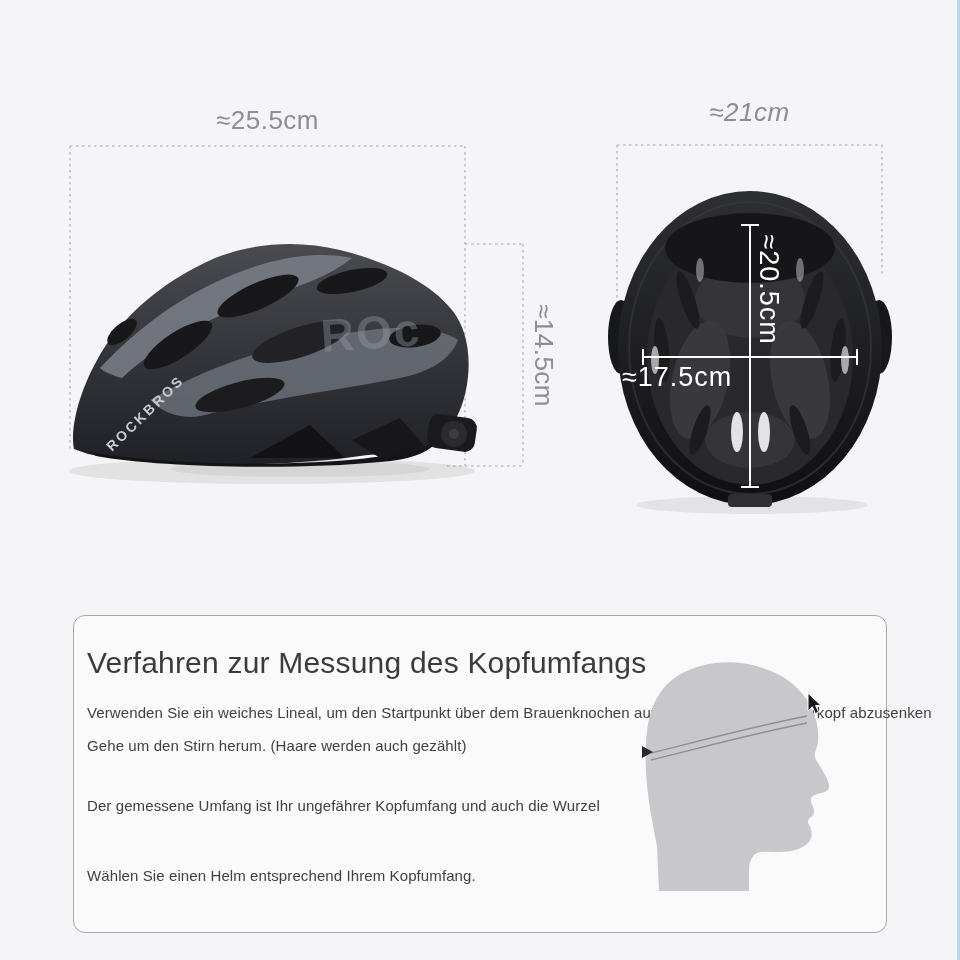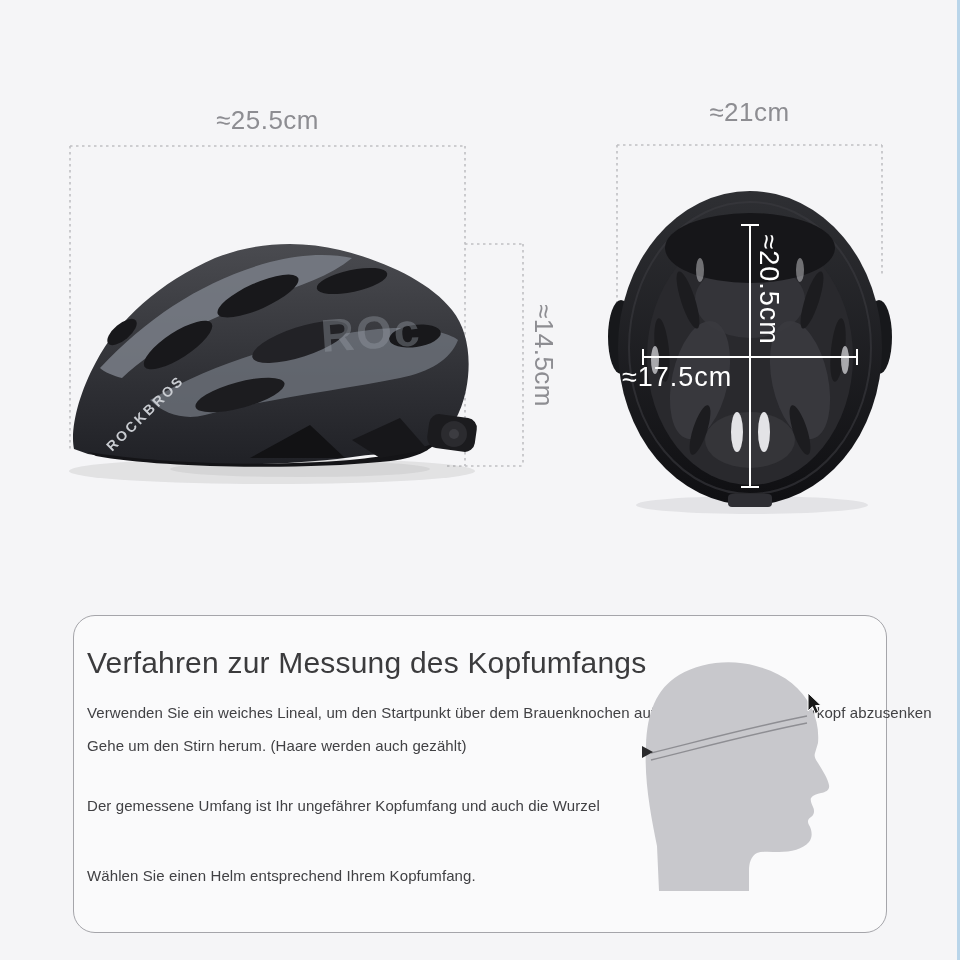--- a/index.html
+++ b/index.html
@@ -19,21 +19,21 @@
     position:absolute;font-size:27px;color:#ffffff;letter-spacing:1px;
     text-align:center;white-space:nowrap;z-index:6;
   }
   .white-label.rot{transform:rotate(90deg);transform-origin:center center;}
   
   svg.layer{position:absolute;left:0;top:0;z-index:2;}
   #measure-lines{z-index:1;}
   
   .info-card{
     position:absolute;left:73px;top:615px;width:814px;height:318px;
-    background:#fafafb;border:1.5px solid #a5a5aa;border-radius:22px;
+    background:#fafafb;border:1.5px solid #a5a5aa;border-radius:12px;
     box-sizing:border-box;z-index:3;
   }
   .card-title{
     position:absolute;left:13px;top:30px;font-size:30px;color:#3b3b3d;
     white-space:nowrap;letter-spacing:.2px;
   }
   .card-par{
     position:absolute;left:13px;font-size:15px;color:#414144;
     white-space:nowrap;letter-spacing:.1px;
   }
@@ -164,21 +164,21 @@
         <path d="M741,225 H759"></path>
         <path d="M741,487 H759"></path>
         <path d="M643,357 H857"></path>
         <path d="M643,349 V365"></path>
         <path d="M857,349 V365"></path>
       </g>
     </g>
   </svg>
 
   <div class="measure-label" style="left:70px;top:97px;width:395px;margin-top:8px;">≈25.5cm</div>
-  <div class="measure-label" style="left:617px;top:97px;width:265px;">≈21cm</div>
+  <div class="measure-label" style="left:617px;top:97px;width:265px;font-style:italic;">≈21cm</div>
   <div class="measure-label rot" style="left:491px;top:340px;width:104px;">≈14.5cm</div>
 
   <div class="white-label rot" style="left:713px;top:274px;width:110px;">≈20.5cm</div>
   <div class="white-label" style="left:622px;top:362px;width:106px;">≈17.5cm</div>
 
   <div class="info-card">
     <svg class="head-figure" width="290" height="250" viewBox="630 655 290 250">
       <path d="M658,890 L656,845 C650,815 643,780 645,745
                C646,712 655,688 678,674 C700,661 730,658 755,665
                C782,672 800,686 810,706 C816,718 818,730 817,742

